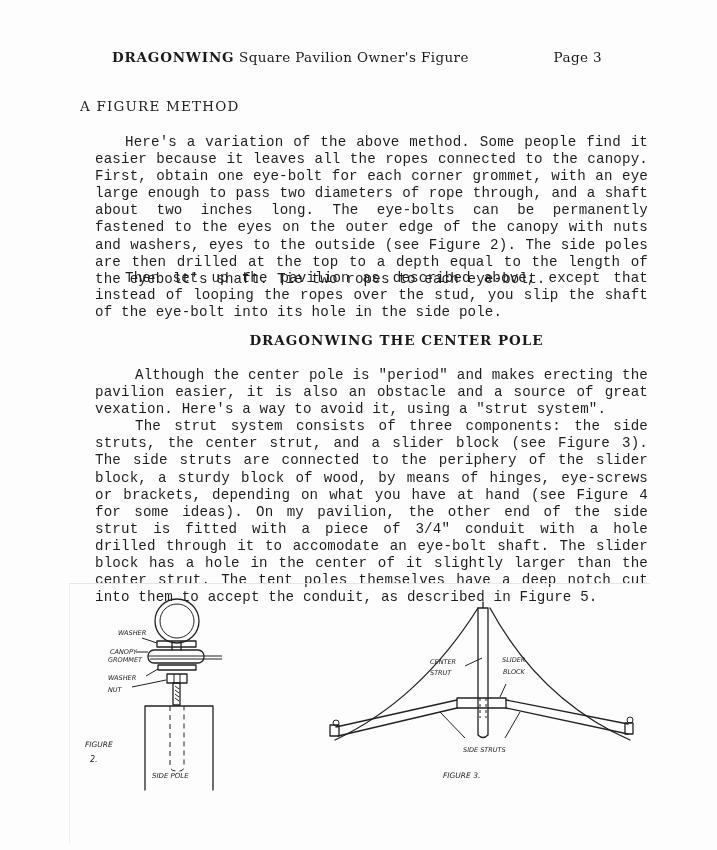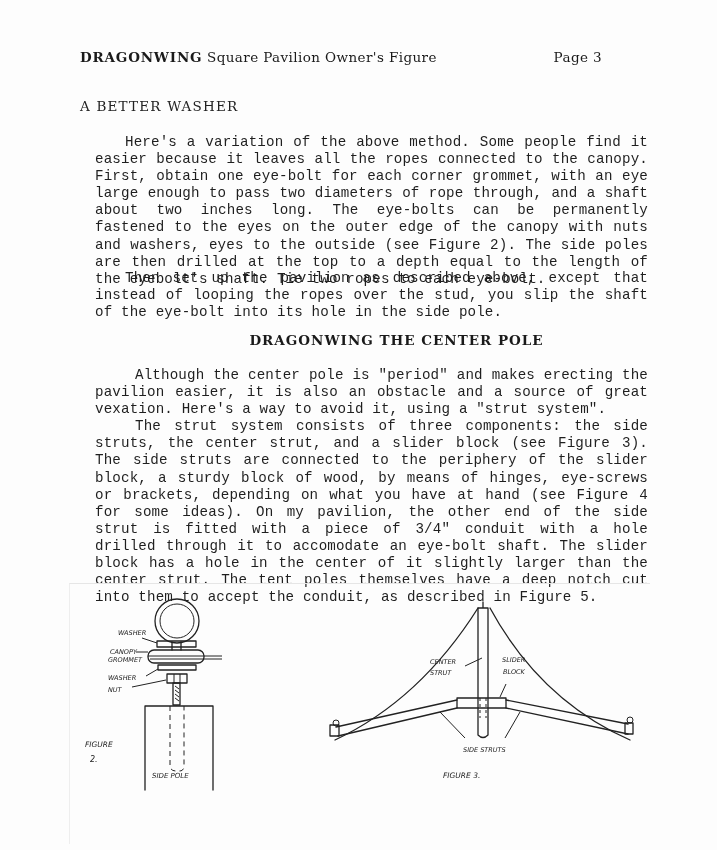--- a/index.html
+++ b/index.html
@@ -2,21 +2,21 @@
 <html><head>
 <meta charset="utf-8">
 <style>
   html, body { margin: 0; padding: 0; background: #ffffff; }
   body { width: 717px; height: 850px; position: relative; overflow: hidden; color: #1a1a1a; }
   .page { position: absolute; left: 0; top: 0; width: 717px; height: 850px; background: #fdfdfd; }
   .serif { font-family: "DejaVu Serif", "Liberation Serif", serif; }
   .mono { font-family: "Liberation Mono", "DejaVu Sans Mono", monospace; margin-left: 15px; }
 
   .header { position: absolute; top: 49px; left: 80px; width: 530px; font-size: 13.5px; letter-spacing: 0.4px; }
-  .header .brand { font-weight: bold; letter-spacing: 0.8px; }
+  .header .brand { font-weight: bold; letter-spacing: 0.8px; margin-left: 32px; }
   .header .page-num { position: absolute; right: 8px; top: 0; }
 
   .section-title { position: absolute; left: 80px; top: 98px; font-size: 13.5px; letter-spacing: 1.2px; color: #222; }
 
   .para { position: absolute; left: 80px; width: 553px; font-size: 14.2px; line-height: 17.1px; text-align: justify; text-align-last: left; color: #1f1f1f; letter-spacing: 0.15px; }
   .para .indent { display: inline-block; width: 30px; }
   .p1 { top: 134px; }
   .p2 { top: 270px; }
 
   .center-heading { position: absolute; left: 80px; width: 553px; top: 332px; text-align: center; font-size: 13.5px; font-weight: bold; letter-spacing: 1.0px; padding-left: 80px; box-sizing: border-box; }
@@ -34,21 +34,21 @@
 <body>
 
 <div class="page">
 
   <div class="header serif">
     <span class="brand">DRAGONWING</span>
     <span>Square Pavilion Owner's Figure</span>
     <span class="page-num">Page 3</span>
   </div>
 
-  <div class="section-title serif">A BETTER WASHER</div>
+  <div class="section-title serif">A FIGURE METHOD</div>
 
   <div class="para p1 mono"><span class="indent"></span><span>Here's a variation of the above method. Some people find it easier because it leaves all the ropes connected to the canopy. First, obtain one eye-bolt for each corner grommet, with an eye large enough to pass two diameters of rope through, and a shaft about two inches long. The eye-bolts can be permanently fastened to the eyes on the outer edge of the canopy with nuts and washers, eyes to the outside (see Figure 2). The side poles are then drilled at the top to a depth equal to the length of the eyebolt's shaft. Tie two ropes to each eye-bolt.</span></div>
 
   <div class="para p2 mono"><span class="indent"></span><span>Then set up the pavilion as described above, except that instead of looping the ropes over the stud, you slip the shaft of the eye-bolt into its hole in the side pole.</span></div>
 
   <div class="center-heading serif">DRAGONWING THE CENTER POLE</div>
 
   <div class="para p3 mono"><span class="indent2"></span><span>Although the center pole is "period" and makes erecting the pavilion easier, it is also an obstacle and a source of great vexation. Here's a way to avoid it, using a "strut system".</span><br><span class="indent2"></span><span>The strut system consists of three components: the side struts, the center strut, and a slider block (see Figure 3). The side struts are connected to the periphery of the slider block, a sturdy block of wood, by means of hinges, eye-screws or brackets, depending on what you have at hand (see Figure 4 for some ideas). On my pavilion, the other end of the side strut is fitted with a piece of 3/4" conduit with a hole drilled through it to accomodate an eye-bolt shaft. The slider block has a hole in the center of it slightly larger than the center strut. The tent poles themselves have a deep notch cut into them to accept the conduit, as described in Figure 5.</span></div>
 
   <div class="fig-frame"></div>

